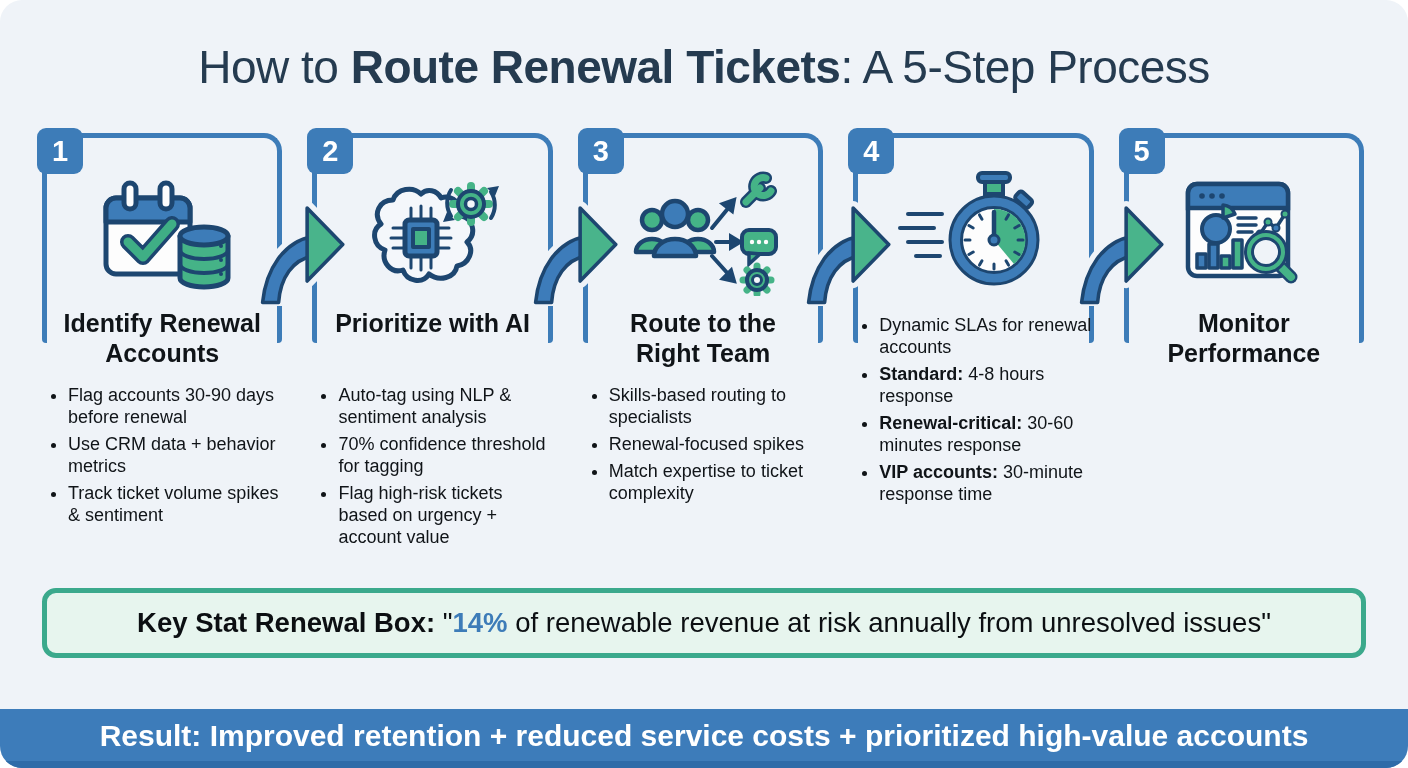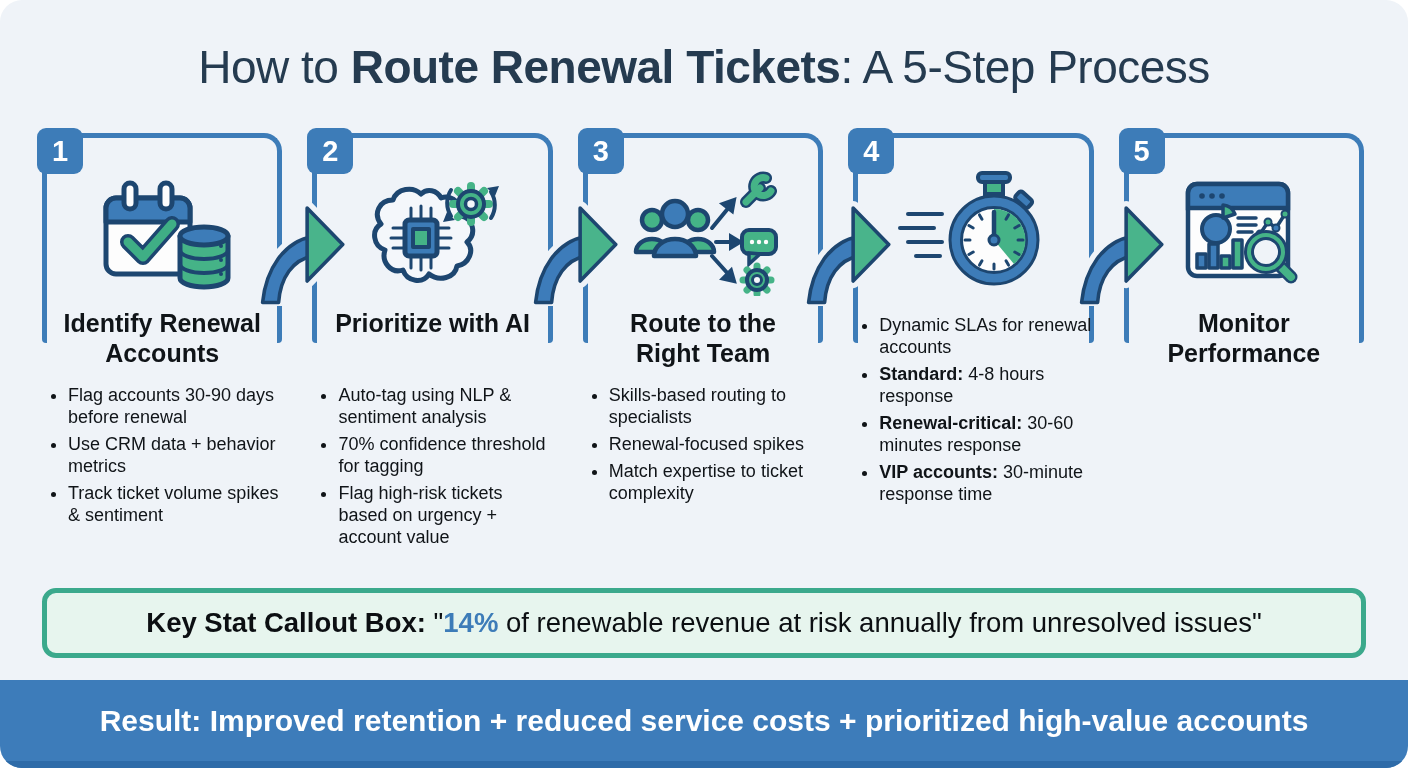--- a/index.html
+++ b/index.html
@@ -33,21 +33,21 @@
   .bullets b{font-weight:700;text-align:right;}
   
   .flow-arrow{position:absolute; top:192px; width:92px; height:114px; z-index:3;}
   
   .callout{position:absolute; left:42px; right:42px; top:588px; height:70px;
     background:var(--callout-bg); border:5px solid var(--callout-border); border-radius:14px;
     display:flex; align-items:center; justify-content:center; font-size:27.5px; color:#0c0f12;}
   .callout b{font-weight:700;}
   .callout .stat{color:var(--blue); font-weight:700;margin-top:12px;}
   
-  .banner{position:absolute; left:0; right:0; bottom:0; height:88px; background:var(--banner);
+  .banner{position:absolute; left:0; right:0; bottom:0; height:59px; background:var(--banner);
     box-shadow:inset 0 -7px 0 #2e6ba8; display:flex; align-items:center; justify-content:center;}
   .banner-text{color:#ffffff; font-size:30px; font-weight:700; margin-top:-6px;}
 </style>
 </head>
 <body>
 
 <div class="canvas">
 
   <h1 class="main-title"><span>How to </span><b>Route Renewal Tickets</b><span>: A 5-Step Process</span></h1>
 
@@ -296,20 +296,20 @@
   <svg class="flow-arrow" style="left:1073px" viewBox="0 0 100 128">
     <g stroke="#eff3f8" stroke-width="16" fill="#eff3f8" stroke-linejoin="round">
       <path d="M8 124 C12 86 32 56 64 50 L64 72 C42 76 28 96 26 124 Z"></path>
       <polygon points="58,18 98,59 58,100"></polygon>
     </g>
     <path d="M8 124 C12 86 32 56 64 50 L64 72 C42 76 28 96 26 124 Z" fill="#3d7cba" stroke="#1d4670" stroke-width="4" stroke-linejoin="round"></path>
     <polygon points="58,18 98,59 58,100" fill="#49b48b" stroke="#1d4670" stroke-width="4" stroke-linejoin="round"></polygon>
   </svg>
 
   <div class="callout">
-    <span><b>Key Stat Callout Box:</b><span> "</span><span class="stat">14%</span><span> of renewable revenue at risk annually from unresolved issues"</span></span>
+    <span><b>Key Stat Renewal Box:</b><span> "</span><span class="stat">14%</span><span> of renewable revenue at risk annually from unresolved issues"</span></span>
   </div>
 
   <div class="banner">
     <div class="banner-text">Result: Improved retention + reduced service costs + prioritized high-value accounts</div>
   </div>
 
 </div>
 
 </body></html>

